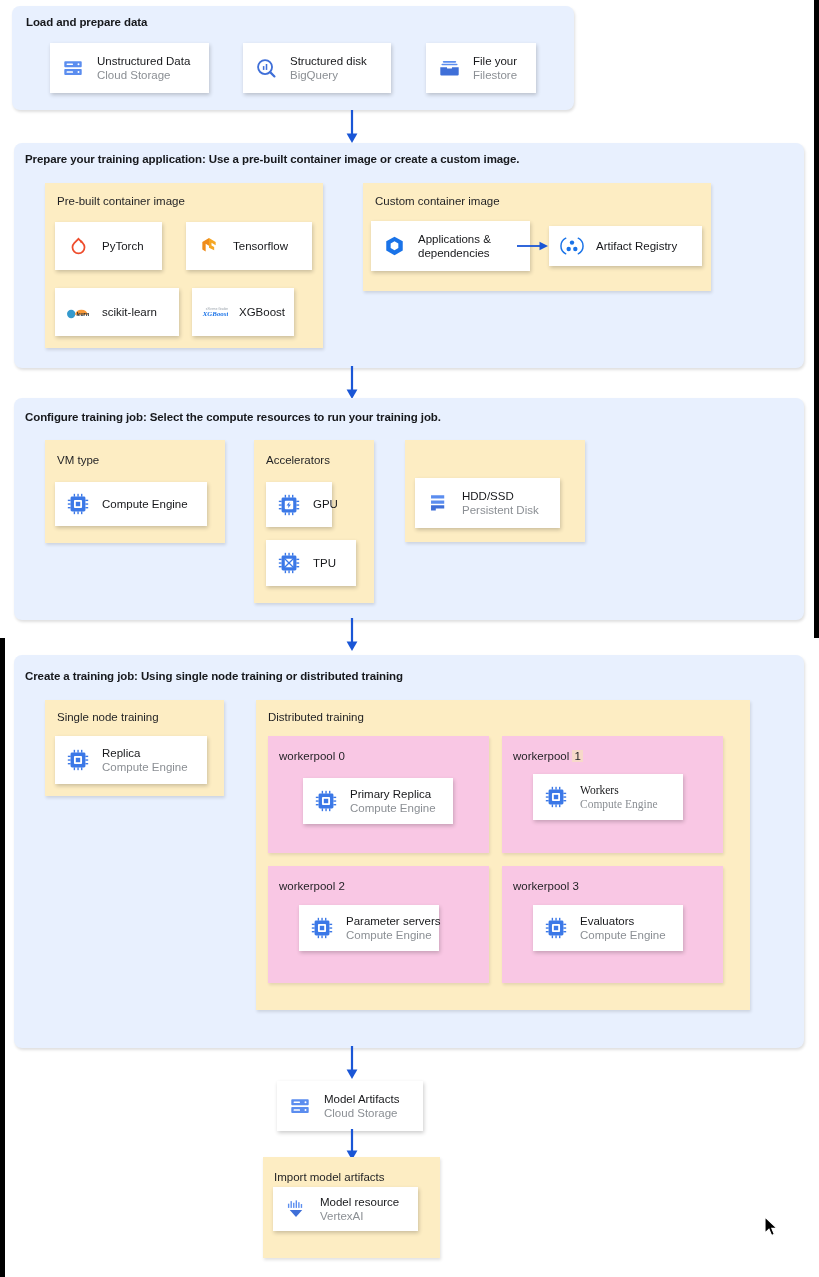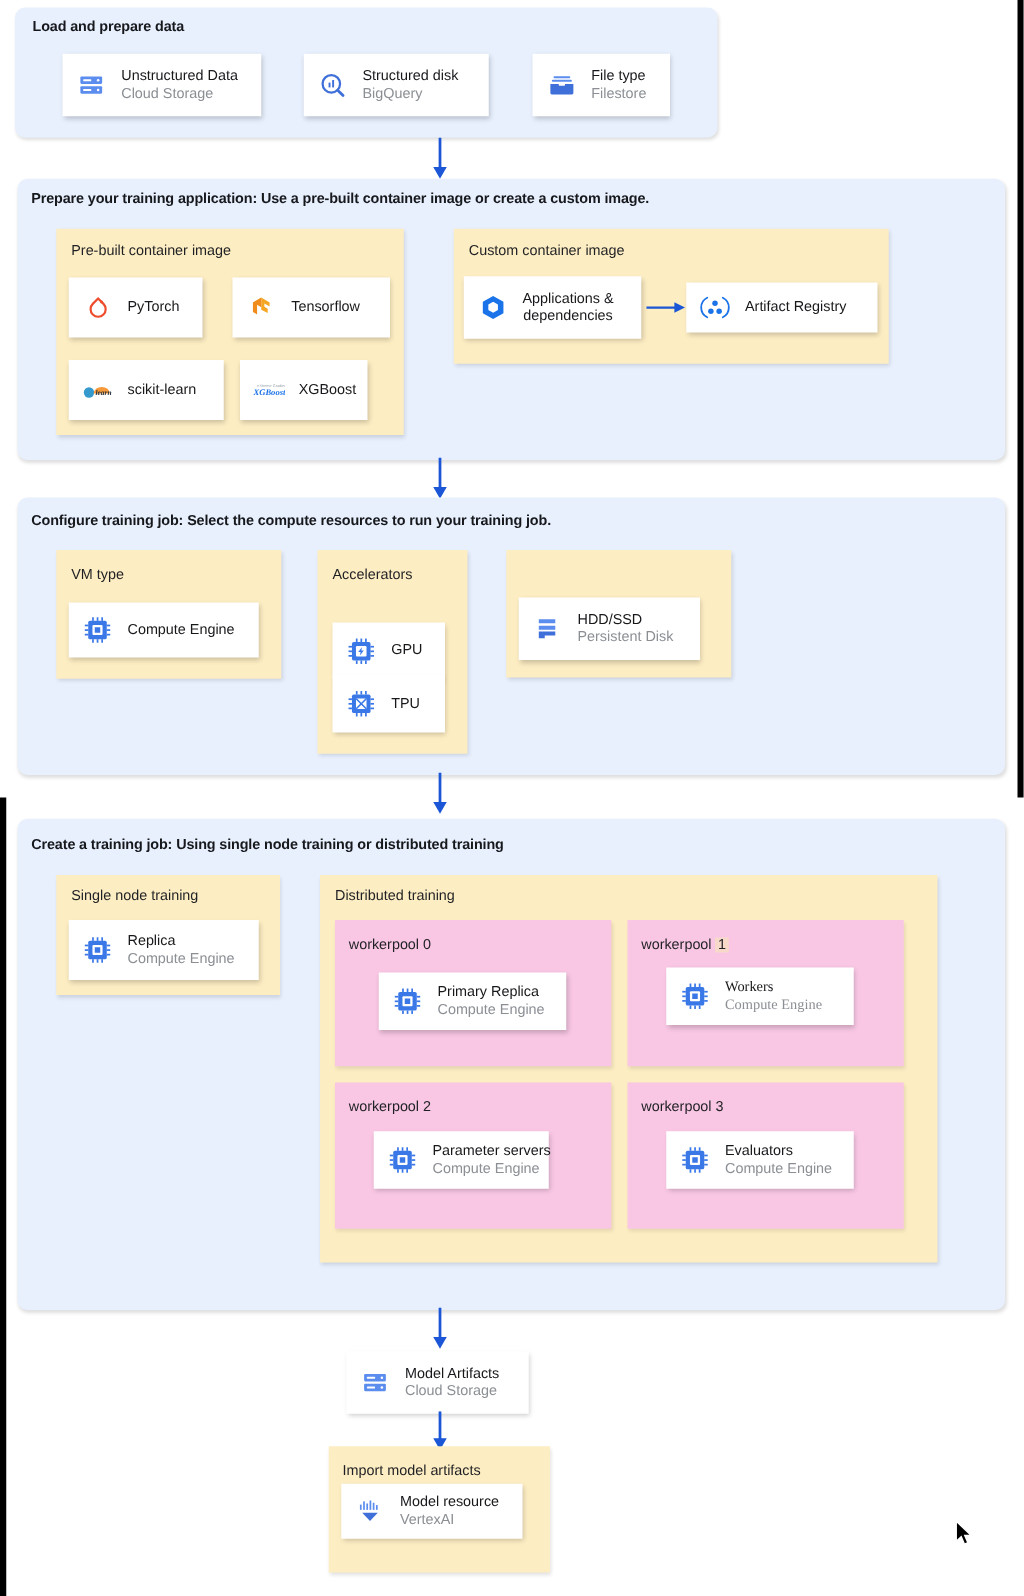--- a/index.html
+++ b/index.html
@@ -133,21 +133,21 @@
 <div class="card" style="left:426px; top:43px; width:110px; height:50px;">
   <span class="ic">
     <svg width="23" height="23" viewBox="0 0 24 24">
       <rect x="5" y="4.2" width="14" height="1.7" rx="0.85" fill="#5b8def"></rect>
       <rect x="3.6" y="7" width="16.8" height="1.7" rx="0.85" fill="#5b8def"></rect>
       <path d="M2.4 10.6h19.2v7.6a1.2 1.2 0 0 1-1.2 1.2H3.6a1.2 1.2 0 0 1-1.2-1.2z" fill="#3f6fd8"></path>
       <rect x="9.4" y="10" width="5.2" height="2" rx="0.6" fill="#ffffff"></rect>
     </svg>
   </span>
   <span class="txt">
-    <div class="t1">File type</div>
+    <div class="t1">File your</div>
     <div class="t2">Filestore</div>
   </span>
 </div>
 
 <svg class="arrow" style="left:341px; top:110px;" width="22" height="34" viewBox="0 0 22 34">
   <line x1="11" y1="0" x2="11" y2="25" stroke="#1a56d6" stroke-width="2.2"></line>
   <path d="M11 33 L5.6 23.5 L16.4 23.5 Z" fill="#1a56d6"></path>
 </svg>
 
 <div class="stage" style="left:14px; top:143px; width:790px; height:225px;"></div>
@@ -201,21 +201,21 @@
     </svg>
   </span>
   <span class="txt">
     <div class="t1">XGBoost</div>
   </span>
 </div>
 
 <div class="group" style="left:363px; top:183px; width:348px; height:108px;"></div>
 <div class="group-title" style="left:375px; top:195px;">Custom container image</div>
 
-<div class="card" style="left:371px; top:221px; width:142px; height:50px;text-align:center;">
+<div class="card" style="left:371px; top:221px; width:159px; height:50px;">
   <span class="ic">
     <svg width="23" height="23" viewBox="0 0 24 24">
       <path d="M12 1.8 L20.6 6.6 v9.6 L12 21 L3.4 16.2 V6.6 Z" fill="#1a73e8"></path>
       <path d="M12 6.6 l4 2.3 v4.6 l-4 2.3 l-4 -2.3 V8.9 Z" fill="#ffffff"></path>
     </svg>
   </span>
   <span class="txt">
     <div class="t1">Applications &amp;</div>
     <div class="t1">dependencies</div>
   </span>
@@ -273,21 +273,21 @@
       <rect x="9.6" y="9.6" width="4.8" height="4.8" fill="#3b78e7"></rect>
     </svg>
   </span>
   <span class="txt">
     <div class="t1">Compute Engine</div>
   </span>
 </div>
 
 <div class="group" style="left:254px; top:440px; width:120px; height:163px;"></div>
 <div class="group-title" style="left:266px; top:454px;">Accelerators</div>
-<div class="card" style="left:266px; top:482px; width:90px; height:45px;margin-top:16px;">
+<div class="card" style="left:266px; top:482px; width:66px; height:45px;">
   <span class="ic">
     <svg width="22" height="22" viewBox="0 0 24 24">
       <g fill="#3b78e7">
         <rect x="7.3" y="0.9" width="1.5" height="3.1"></rect>
           <rect x="11.3" y="0.9" width="1.5" height="3.1"></rect>
           <rect x="15.3" y="0.9" width="1.5" height="3.1"></rect>
         <rect x="7.3" y="20" width="1.5" height="3.1"></rect>
           <rect x="11.3" y="20" width="1.5" height="3.1"></rect>
           <rect x="15.3" y="20" width="1.5" height="3.1"></rect>
         <rect x="0.9" y="7.3" width="3.1" height="1.5"></rect>

